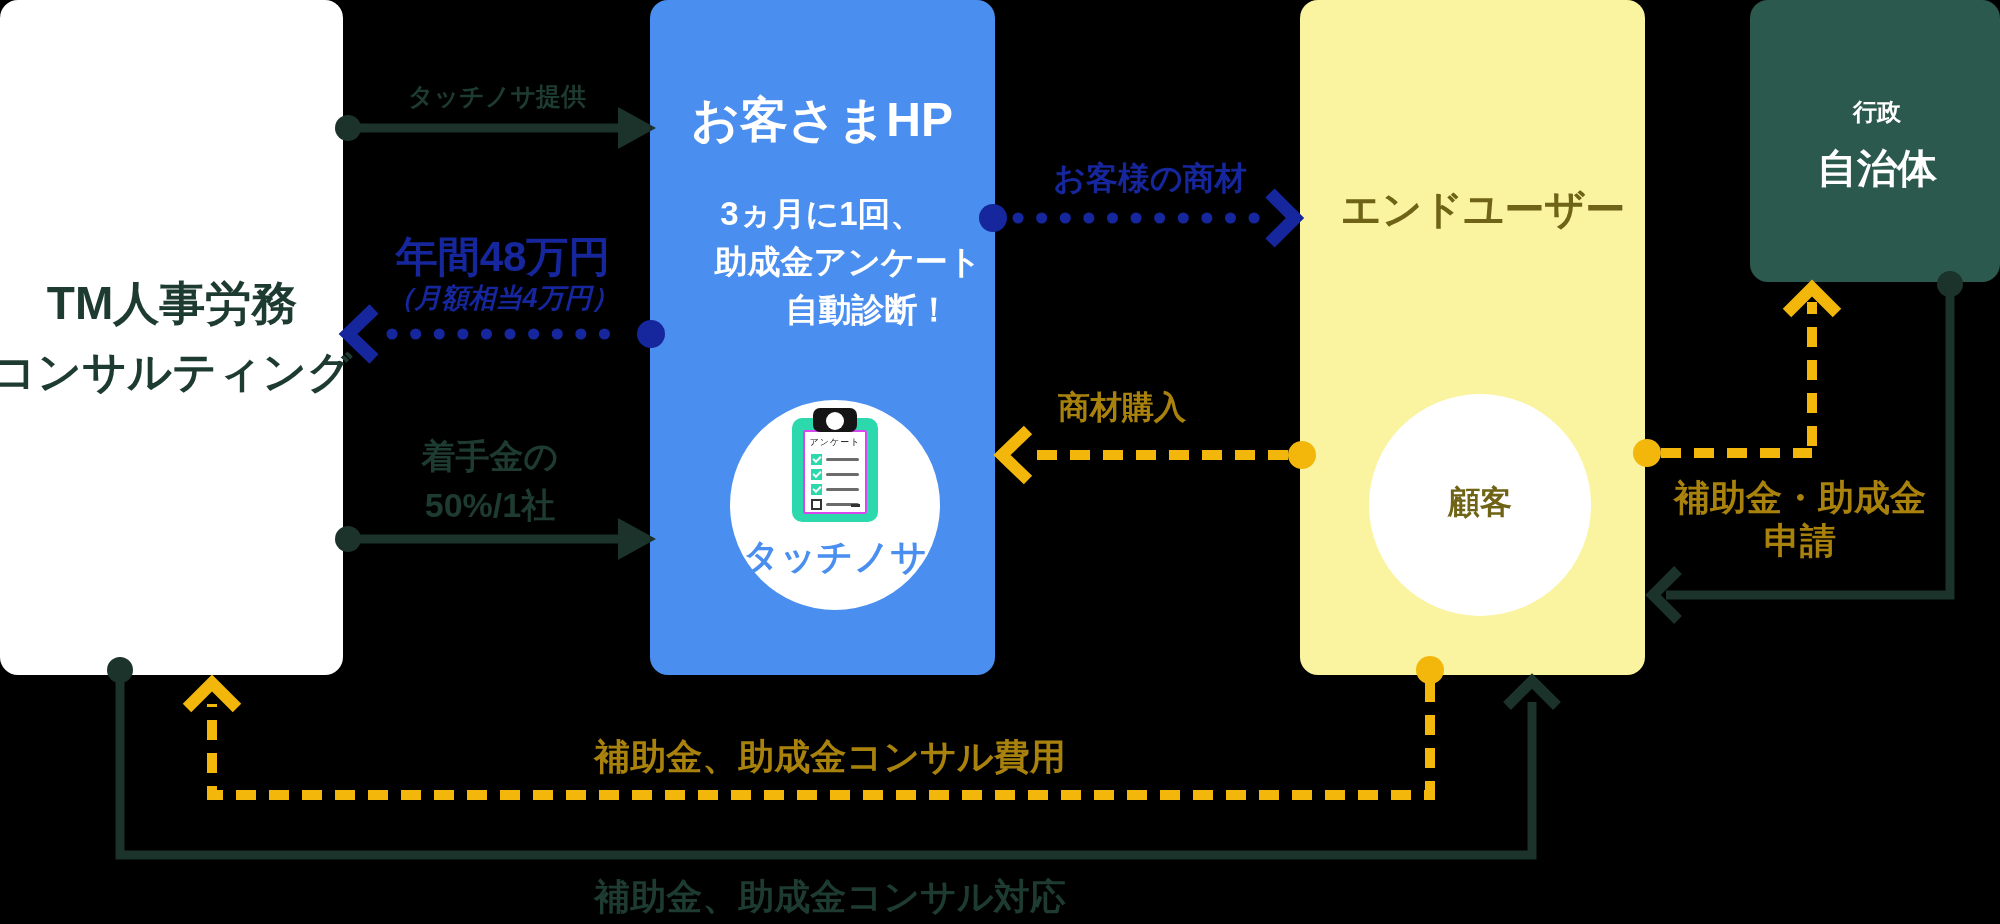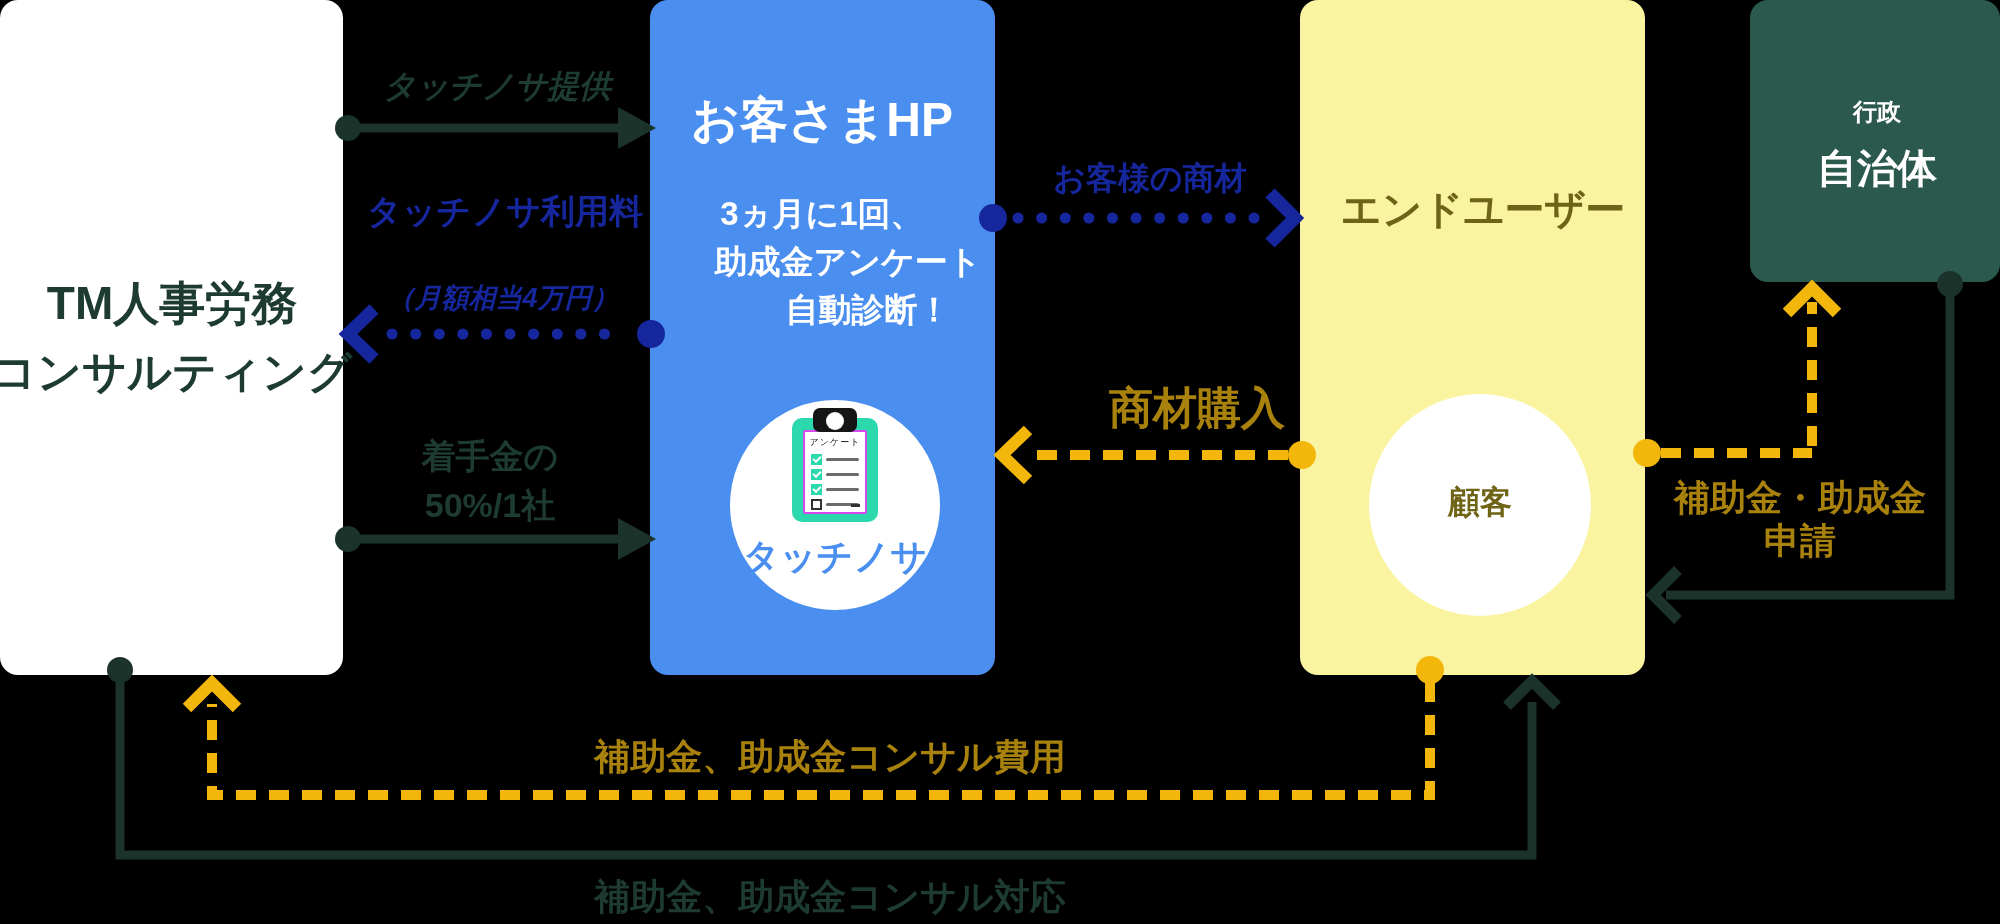--- a/index.html
+++ b/index.html
@@ -146,25 +146,25 @@
   <div class="lbl c-white" style="left:848px;top:262px;font-size:33px;">助成金アンケート</div>
   <div class="lbl c-white" style="left:868px;top:310px;font-size:33px;">自動診断！</div>
   <div class="lbl c-blue" style="left:835px;top:557px;font-size:36px;">タッチノサ</div>
 
   <div class="lbl c-olive" style="left:1483px;top:196px;font-size:40px;">エンドユーザー</div>
   <div class="lbl" style="left:1480px;top:503px;font-size:32px;color:#6f6316;">顧客</div>
 
   <div class="lbl c-white" style="left:1877px;top:112px;font-size:24px;">行政</div>
   <div class="lbl c-white" style="left:1877px;top:168px;font-size:40px;">自治体</div>
 
-  <div class="lbl c-dgreen" style="left:497px;top:87px;font-size:32px;font-style:italic;">タッチノサ提供</div>
-  <div class="lbl c-dblue" style="left:505px;top:212px;font-size:34px;">タッチノサ利用料</div>
+  <div class="lbl c-dgreen" style="left:497px;top:97px;font-size:25px;">タッチノサ提供</div>
+  <div class="lbl c-dblue" style="left:503px;top:257px;font-size:42px;">年間48万円</div>
   <div class="lbl c-dblue" style="left:503px;top:299px;font-size:27px;font-style:italic;">（月額相当4万円）</div>
   <div class="lbl c-dgreen" style="left:490px;top:457px;font-size:34px;">着手金の</div>
   <div class="lbl c-dgreen" style="left:490px;top:506px;font-size:34px;">50%/1社</div>
   <div class="lbl c-dblue" style="left:1150px;top:179px;font-size:32px;">お客様の商材</div>
-  <div class="lbl c-gold" style="left:1197px;top:408px;font-size:44px;">商材購入</div>
+  <div class="lbl c-gold" style="left:1122px;top:408px;font-size:32px;">商材購入</div>
   <div class="lbl c-gold" style="left:1800px;top:498px;font-size:36px;">補助金・助成金</div>
   <div class="lbl c-gold" style="left:1800px;top:541px;font-size:36px;">申請</div>
   <div class="lbl c-gold" style="left:830px;top:757px;font-size:36px;">補助金、助成金コンサル費用</div>
   <div class="lbl c-dgreen" style="left:830px;top:897px;font-size:36px;">補助金、助成金コンサル対応</div>
 
 </div>
 
 </body></html>

